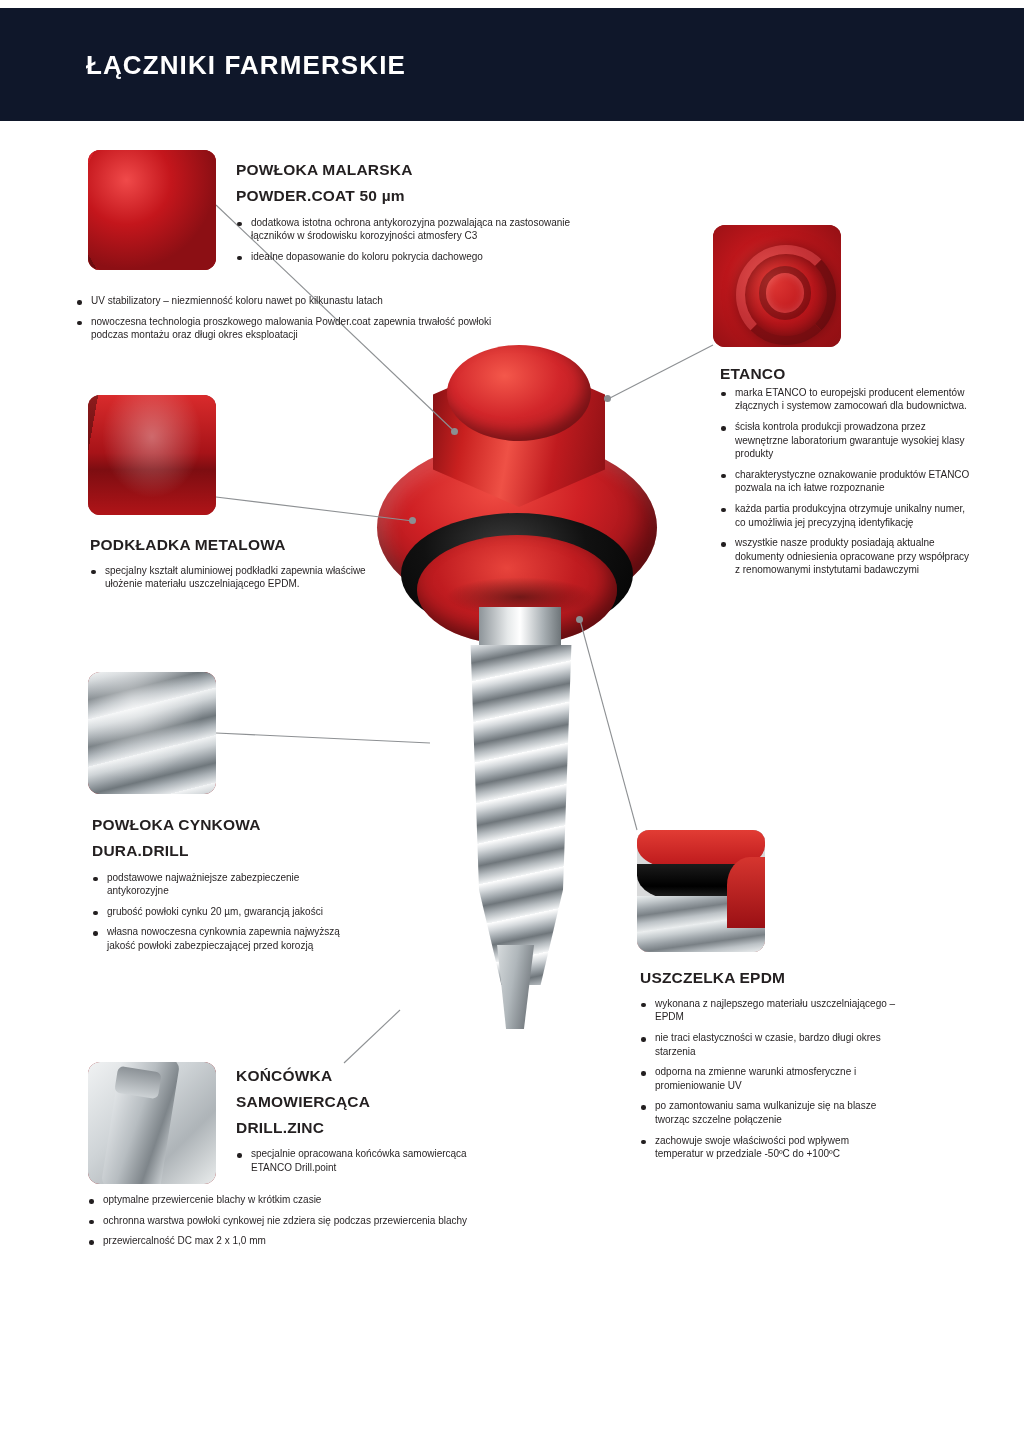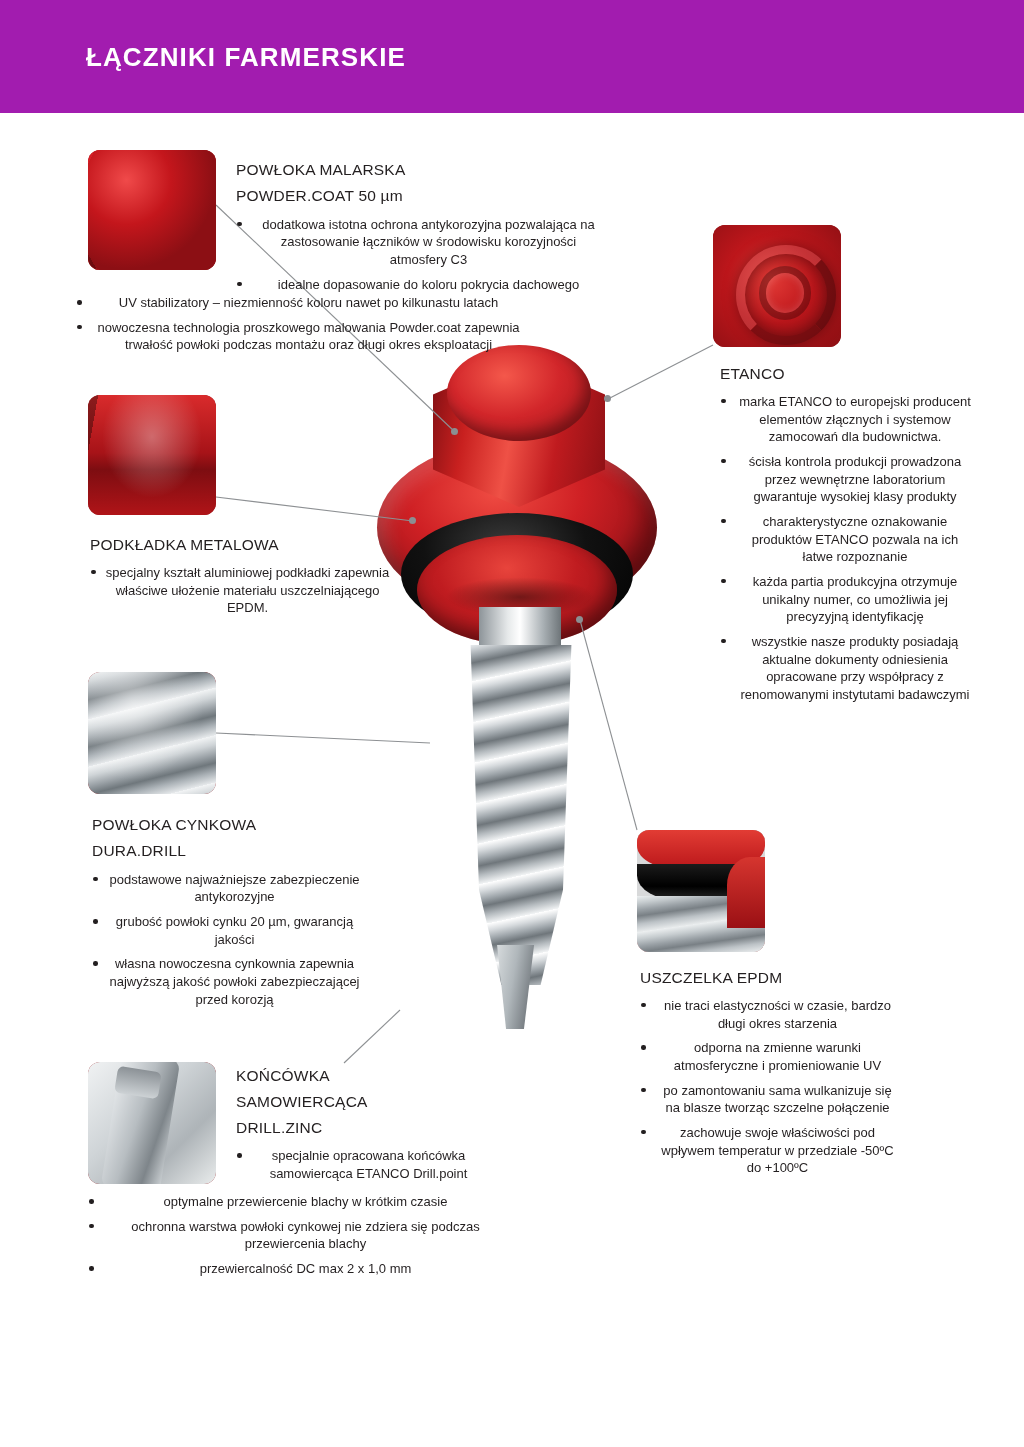--- a/index.html
+++ b/index.html
@@ -16,58 +16,57 @@
     width: 1024px;
     height: 1447px;
     background: #ffffff;
     overflow: hidden;
   }
 
   
   .header-bar {
     position: absolute;
     left: 0;
-    top: 0;
+    top: 8px;
     width: 1024px;
     height: 113px;
-    background: #a21caf;
+    background: #0f172a;
   }
   .header-title {
     position: absolute;
     left: 86px;
     top: 42px;
     font-size: 26px;
     font-weight: bold;
     letter-spacing: 1.1px;
     color: #ffffff;
   }
 
   
   .block { position: absolute; }
   .block h2 {
     margin: 0 0 6px 0;
     font-size: 15.5px;
-    font-weight: normal;
+    font-weight: bold;
     letter-spacing: .2px;
     line-height: 1.28;
     color: #231f20;
   }
   .block ul {
     list-style: none;
     margin: 0;
     padding: 0;
   }
   .block li {
     position: relative;
     padding-left: 15px;
     margin-bottom: 7px;
-    font-size: 13px;
+    font-size: 10px;
     line-height: 1.36;
     color: #231f20;
-    text-align: center;
   }
   .block li:before {
     content: "";
     position: absolute;
     left: 1px;
     top: 6px;
     width: 4.5px;
     height: 4.5px;
     border-radius: 50%;
     background: #231f20;
@@ -367,21 +366,21 @@
       <li>ochronna warstwa powłoki cynkowej nie zdziera się podczas przewiercenia blachy</li>
       <li>przewiercalność DC max 2 x 1,0 mm</li>
     </ul>
   </div>
 
   <div class="thumb" style="left:713px; top:225px; width:128px; height:122px;">
     <div class="inner tex-etanco"></div>
   </div>
 
   <div class="block" style="left:720px; top:364px; width:255px;">
-    <h2 style="margin-bottom:9px;">ETANCO</h2>
+    <h2 style="margin-bottom:2px;">ETANCO</h2>
     <ul>
       <li>marka ETANCO to europejski producent elementów złącznych i systemow zamocowań dla budownictwa.</li>
       <li>ścisła kontrola produkcji prowadzona przez wewnętrzne laboratorium gwarantuje wysokiej klasy produkty</li>
       <li>charakterystyczne oznakowanie produktów ETANCO pozwala na ich łatwe rozpoznanie</li>
       <li>każda partia produkcyjna otrzymuje unikalny numer, co umożliwia jej precyzyjną identyfikację</li>
       <li>wszystkie nasze produkty posiadają aktualne dokumenty odniesienia opracowane przy współpracy z renomowanymi instytutami badawczymi</li>
     </ul>
   </div>
 
   <div class="thumb" style="left:637px; top:830px; width:128px; height:122px;">
@@ -389,20 +388,21 @@
       <div class="band-red"></div>
       <div class="band-black"></div>
       <div class="band-zinc"></div>
       <div class="band-red2"></div>
     </div>
   </div>
 
   <div class="block" style="left:640px; top:968px; width:260px;">
     <h2 style="margin-bottom:9px;">USZCZELKA EPDM</h2>
     <ul>
+      <li>wykonana z najlepszego materiału uszczelniającego – EPDM</li>
       <li>nie traci elastyczności w czasie, bardzo długi okres starzenia</li>
       <li>odporna na zmienne warunki atmosferyczne i promieniowanie UV</li>
       <li>po zamontowaniu sama wulkanizuje się na blasze tworząc szczelne połączenie</li>
       <li>zachowuje swoje właściwości pod wpływem temperatur w przedziale -50ºC do +100ºC</li>
     </ul>
   </div>
 
 </div>
 
 </body></html>

